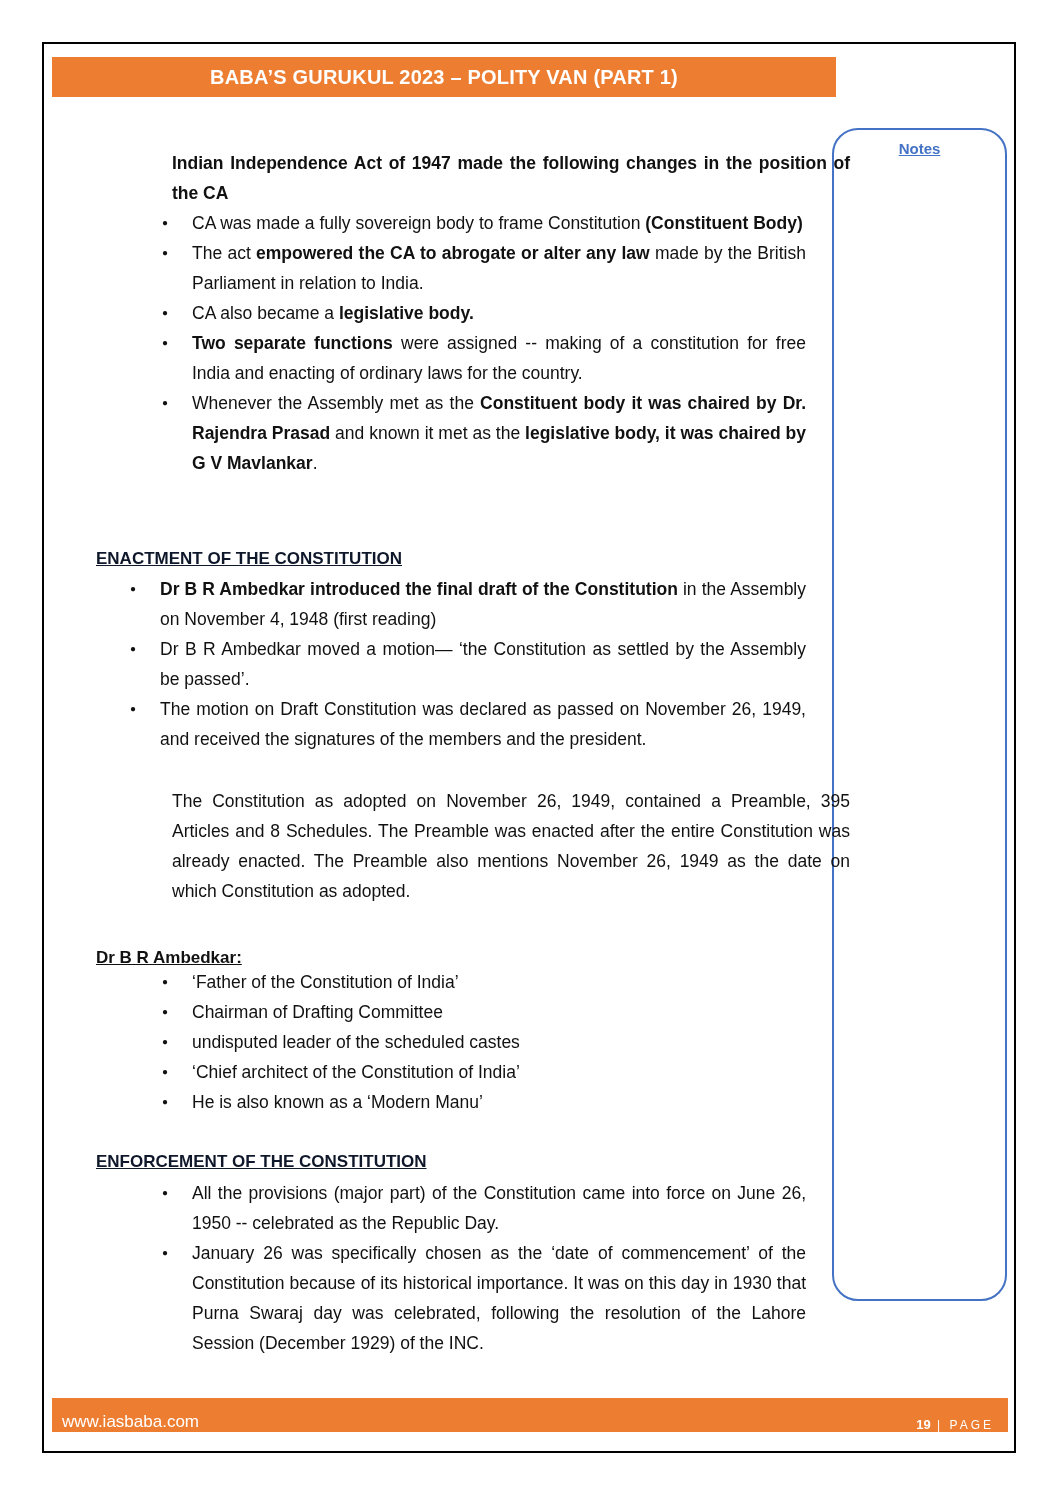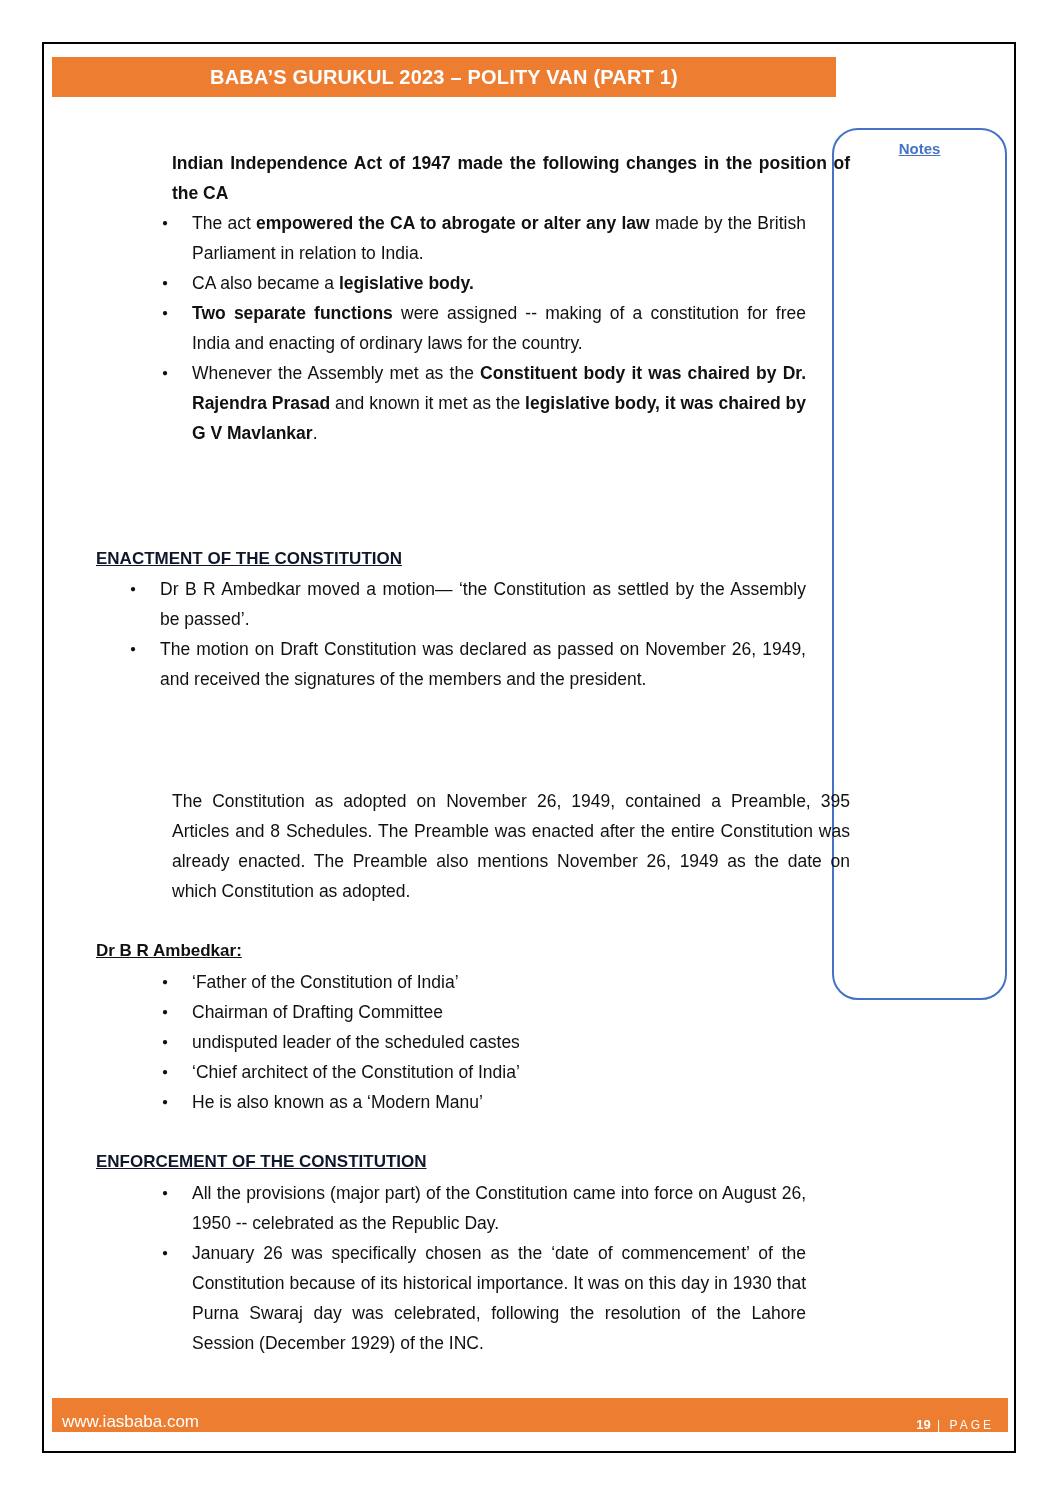--- a/index.html
+++ b/index.html
@@ -3,27 +3,27 @@
 <meta charset="utf-8">
 <style>
   html, body { margin:0; padding:0; background:#ffffff; }
   body { width:1058px; height:1497px; position:relative; font-family:"Liberation Sans", sans-serif; color:#111; }
   .page-border { position:absolute; left:42px; top:42px; width:974px; height:1411px; border:2px solid #000; box-sizing:border-box; }
   .header-bar { position:absolute; left:52px; top:57px; width:784px; height:40px; background:#ed7d31; color:#fff; font-weight:bold; font-size:20px; display:flex; align-items:center; justify-content:center; letter-spacing:0.2px; }
   .footer-bar { position:absolute; left:52px; top:1398px; width:956px; height:34px; background:#ed7d31; color:#fff; display:flex; align-items:flex-end; justify-content:space-between; padding:0 14px 0 10px; box-sizing:border-box; }
   .footer-url { font-size:17px; }
   .footer-page { font-size:12px; letter-spacing:3px; }
   .footer-page b { letter-spacing:0; font-size:13px; }
-  .notes-box { position:absolute; left:832px; top:128px; width:175px; height:872px; border:2px solid #4472c4; border-radius:26px; box-sizing:border-box; }
+  .notes-box { position:absolute; left:832px; top:128px; width:175px; height:1173px; border:2px solid #4472c4; border-radius:26px; box-sizing:border-box; }
   .notes-title { position:absolute; top:10px; width:100%; text-align:center; color:#4472c4; font-weight:bold; font-size:15px; text-decoration:underline; }
   .content { position:absolute; left:0; top:0; width:820px; font-size:17.5px; line-height:30px; }
   .blk { position:absolute; text-align:justify;margin-left:44px; }
   .b { font-weight:bold; }
   .heading-red { position:absolute; color:#0f172a; font-weight:bold; text-decoration:underline; font-size:17px;text-align:right; }
-  .heading-black { position:absolute; font-weight:bold; text-decoration:underline; font-size:17px; }
+  .heading-black { position:absolute; font-weight:bold; text-decoration:underline; font-size:17px;margin-top:7px; }
   ul.bl { position:absolute; margin:0; padding:0; list-style:none; }
   ul.bl li { position:relative; text-align:justify; }
   ul.bl li::before { content:"\25CF"; position:absolute; font-size:10px; }
   .l1 { left:128px; width:678px; }
   .l1 li { padding-left:64px; }
   .l1 li::before { left:34px; }
   .l2 { left:96px; width:710px; }
   .l2 li { padding-left:64px; }
   .l2 li::before { left:34px; }
   .l3 { left:160px; width:646px; }
@@ -41,49 +41,51 @@
 
 <div class="notes-box">
   <div class="notes-title">Notes</div>
 </div>
 
 <div class="content">
 
   <div class="blk b" style="left:128px; top:148px; width:678px;">Indian Independence Act of 1947 made the following changes in the position of the CA</div>
 
   <ul class="bl l1" style="top:208px;">
+    <li><span>CA was made a fully sovereign body to frame Constitution </span><span class="b">(Constituent Body)</span></li>
     <li><span>The act </span><span class="b">empowered the CA to abrogate or alter any law</span><span> made by the British Parliament in relation to India.</span></li>
     <li><span>CA also became a </span><span class="b">legislative body.</span></li>
     <li><span class="b">Two separate functions</span><span> were assigned -- making of a constitution for free India and enacting of ordinary laws for the country.</span></li>
     <li><span>Whenever the Assembly met as the </span><span class="b">Constituent body it was chaired by Dr. Rajendra Prasad</span><span> and known it met as the </span><span class="b">legislative body, it was chaired by G V Mavlankar</span><span>.</span></li>
   </ul>
 
   <div class="heading-red" style="left:96px; top:544px;">ENACTMENT OF THE CONSTITUTION</div>
 
   <ul class="bl l2" style="top:574px;">
+    <li><span class="b">Dr B R Ambedkar introduced the final draft of the Constitution</span><span> in the Assembly on November 4, 1948 (first reading)</span></li>
     <li><span>Dr B R Ambedkar moved a motion— ‘the Constitution as settled by the Assembly be passed’.</span></li>
     <li><span>The motion on Draft Constitution was declared as passed on November 26, 1949, and received the signatures of the members and the president.</span></li>
   </ul>
 
   <div class="blk" style="left:128px; top:786px; width:678px;">The Constitution as adopted on November 26, 1949, contained a Preamble, 395 Articles and 8 Schedules. The Preamble was enacted after the entire Constitution was already enacted. The Preamble also mentions November 26, 1949 as the date on which Constitution as adopted.</div>
 
   <div class="heading-black" style="left:96px; top:936px;">Dr B R Ambedkar:</div>
 
   <ul class="bl l3" style="top:967px;">
     <li>‘Father of the Constitution of India’</li>
     <li>Chairman of Drafting Committee</li>
     <li>undisputed leader of the scheduled castes</li>
     <li>‘Chief architect of the Constitution of India’</li>
     <li>He is also known as a ‘Modern Manu’</li>
   </ul>
 
   <div class="heading-red" style="left:96px; top:1147px;">ENFORCEMENT OF THE CONSTITUTION</div>
 
   <ul class="bl l3" style="top:1178px;">
-    <li>All the provisions (major part) of the Constitution came into force on August 26, 1950 -- celebrated as the Republic Day.</li>
+    <li>All the provisions (major part) of the Constitution came into force on June 26, 1950 -- celebrated as the Republic Day.</li>
     <li>January 26 was specifically chosen as the ‘date of commencement’ of the Constitution because of its historical importance. It was on this day in 1930 that Purna Swaraj day was celebrated, following the resolution of the Lahore Session (December 1929) of the INC.</li>
   </ul>
 </div>
 
 <div class="footer-bar">
   <span class="footer-url">www.iasbaba.com</span>
   <span class="footer-page"><b>19</b><span> | PAGE</span></span>
 </div>
 
 </body></html>

